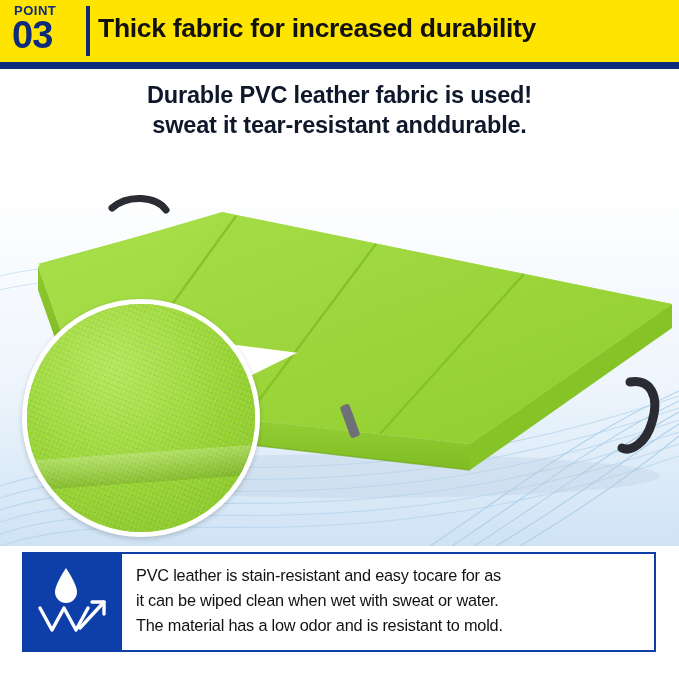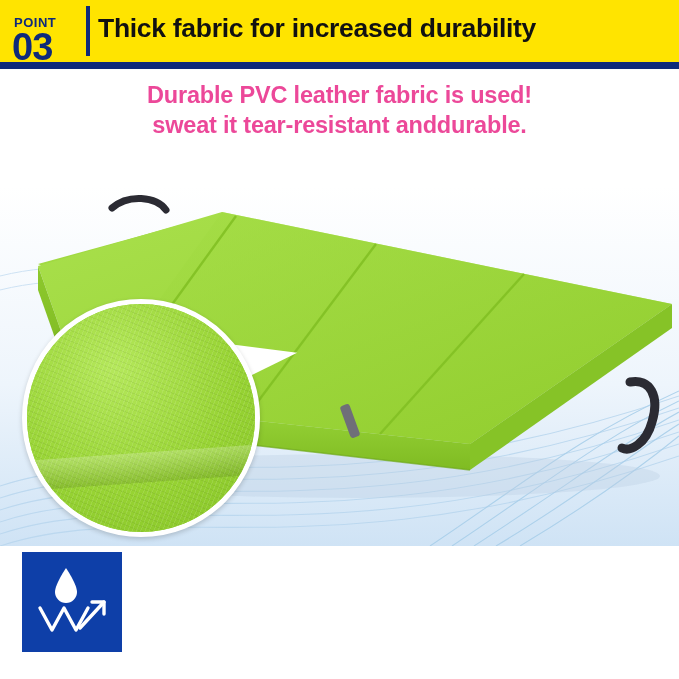--- a/index.html
+++ b/index.html
@@ -44,21 +44,20 @@
     width: 72px;
     text-align: left;
     color: #0e2a7a;
   }
   .point-label {
     font-size: 13px;
     font-weight: bold;
     letter-spacing: 0.5px;
     line-height: 13px;
     margin-left: 2px;
-    margin-top: 12px;
   }
   .point-number {
     font-size: 38px;
     font-weight: bold;
     line-height: 36px;
     letter-spacing: -1px;
   }
   .header-divider {
     position: absolute;
     left: 86px;
@@ -78,21 +77,21 @@
     letter-spacing: -0.3px;
   }
 
   
   .subhead {
     position: absolute;
     left: 0;
     top: 80px;
     width: 679px;
     text-align: center;
-    color: #ec4899;
+    color: #0f172a;
     font-size: 23.5px;
     font-weight: bold;
     line-height: 30px;
     letter-spacing: -0.2px;
   }
 
   
   .bg-art {
     position: absolute;
     left: 0;
@@ -298,15 +297,20 @@
     <div class="note-icon">
       <svg width="100" height="100" viewBox="0 0 100 100">
         <path d="M44,16 C44,16 33,32 33,40 a11,11 0 0 0 22,0 C55,32 44,16 44,16 Z" fill="#ffffff"></path>
         <g stroke="#ffffff" stroke-width="3.4" fill="none" stroke-linecap="round" stroke-linejoin="round">
           <path d="M18,56 L30,78 L42,56 L54,78 L66,56"></path>
           <path d="M58,76 L82,50"></path>
           <path d="M70,50 L82,50 L82,62"></path>
         </g>
       </svg>
     </div>
+    <div class="note-text">
+      <span class="note-line">PVC leather is stain-resistant and easy tocare for as</span>
+      <span class="note-line">it can be wiped clean when wet with sweat or water.</span>
+      <span class="note-line">The material has a low odor and is resistant to mold.</span>
+    </div>
   </div>
 
 </div>
 
 </body></html>

